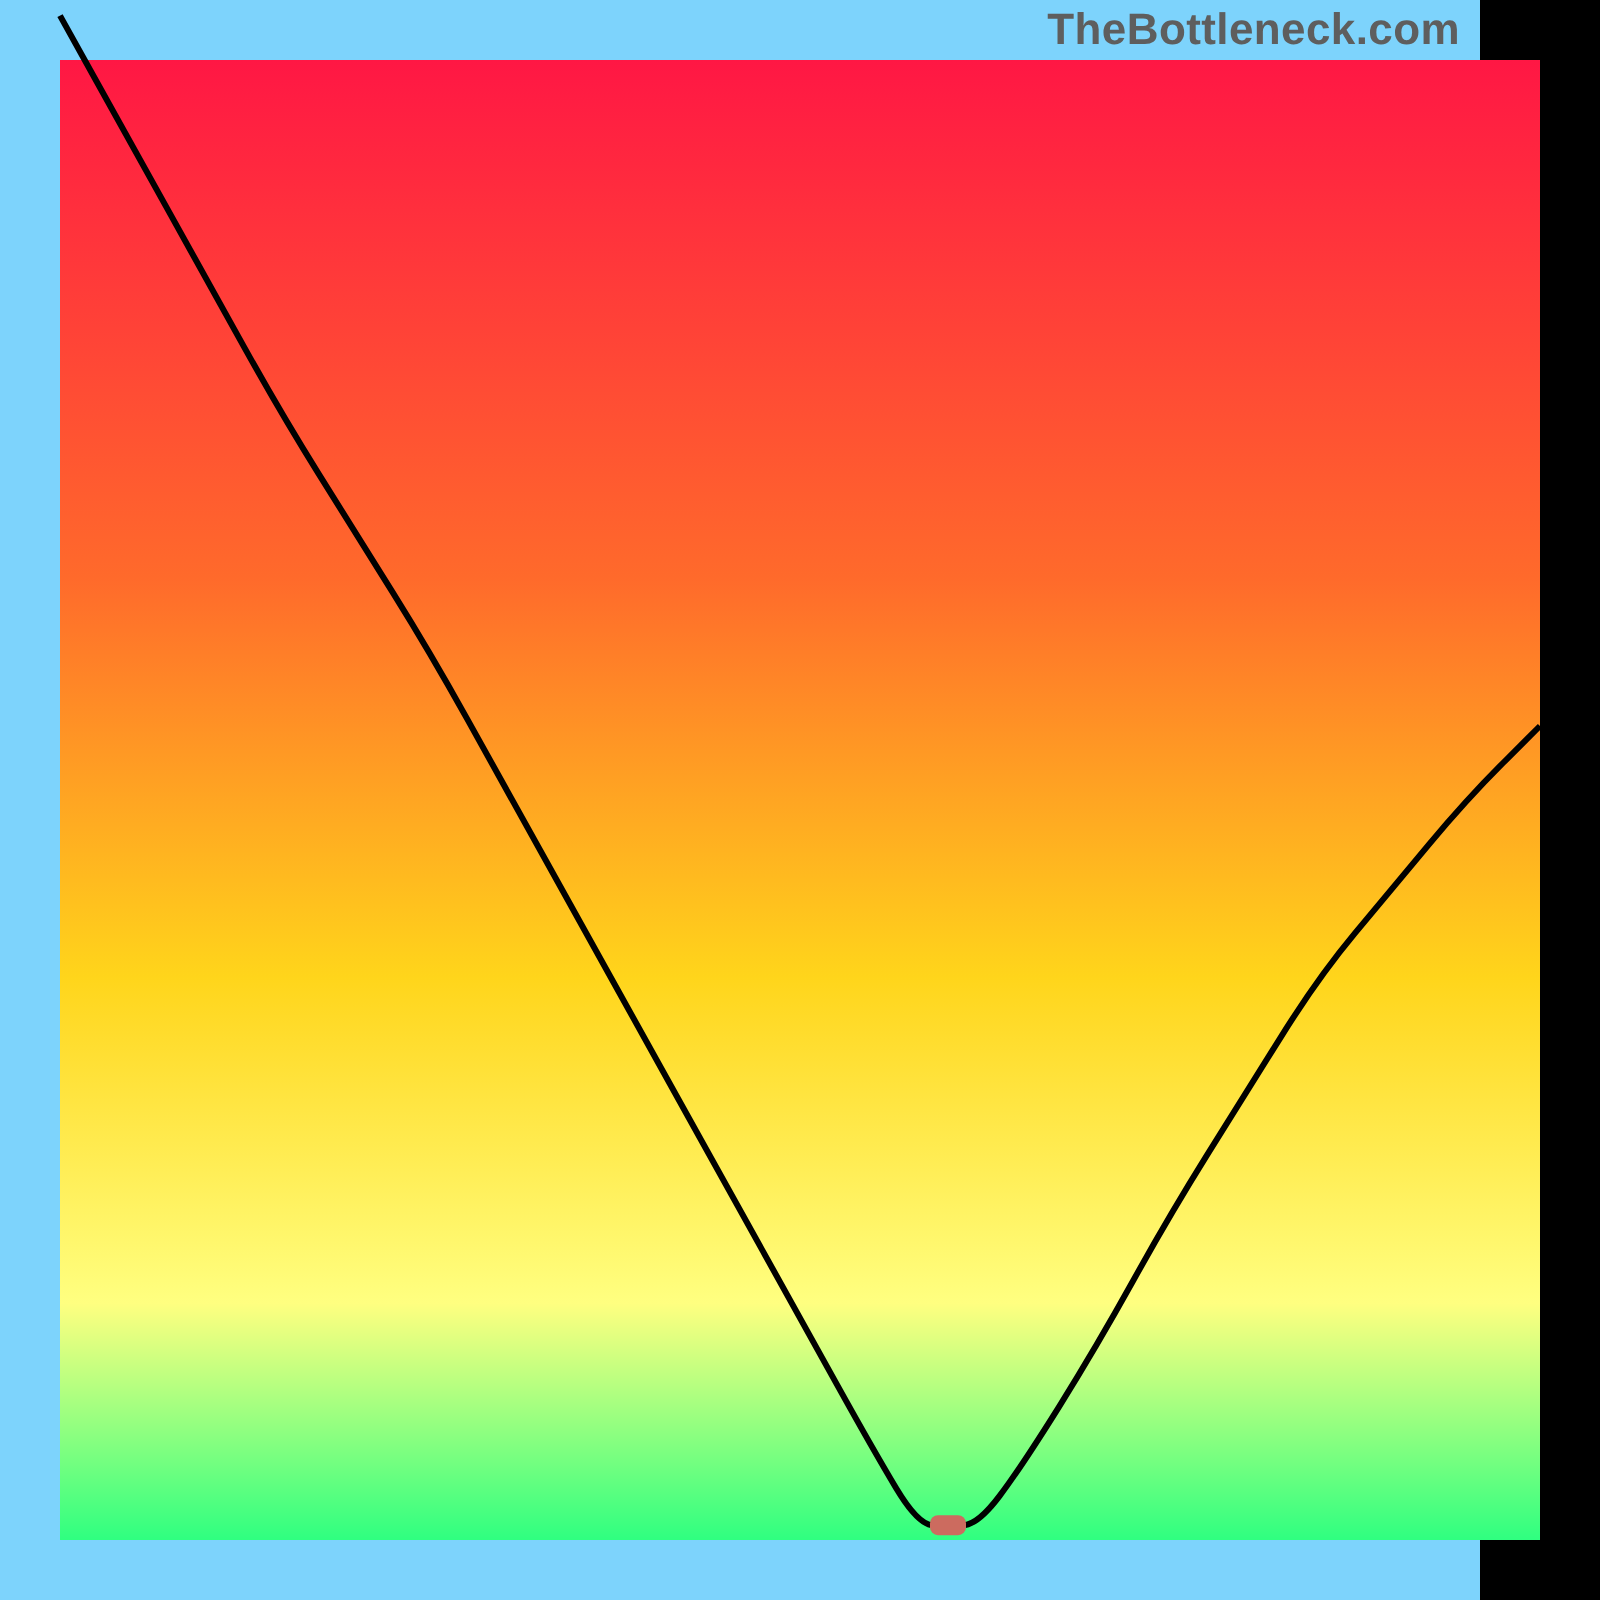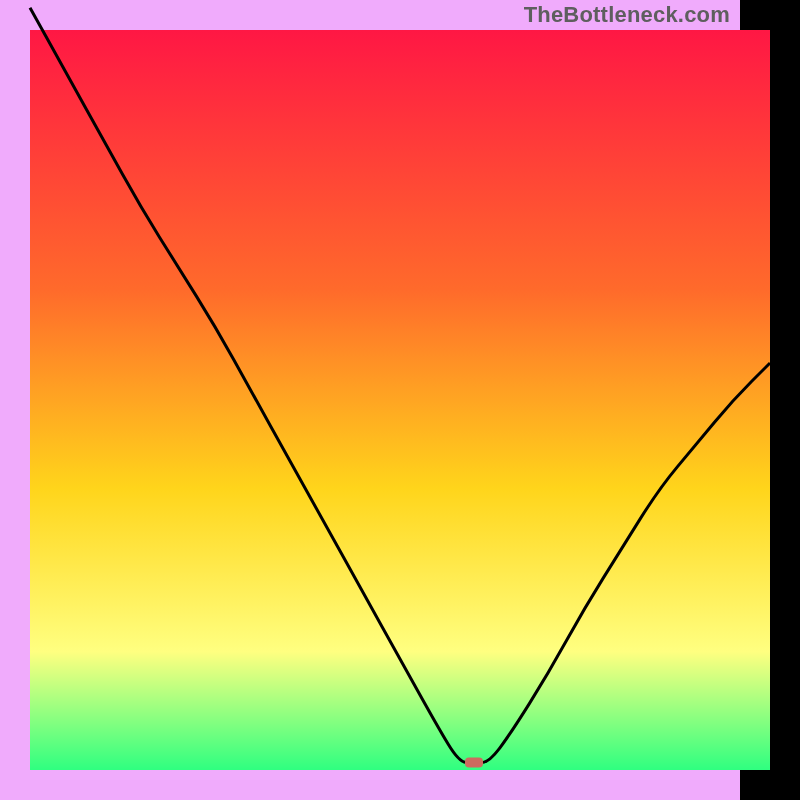--- a/index.html
+++ b/index.html
@@ -7,21 +7,21 @@
     padding: 0;
     width: 800px;
     height: 800px;
     background: #000;
     overflow: hidden;
   }
   .frame {
     width: 740px;
     height: 800px;
     position: relative;
-    background: #f0abfc;
+    background: #7dd3fc;
   }
   .attribution {
     position: absolute;
     top: 2px;
     right: 10px;
     color: #5e5e5e;
     font-family: Arial, Helvetica, sans-serif;
     font-size: 22px;
     font-weight: 600;
     letter-spacing: 0.2px;

